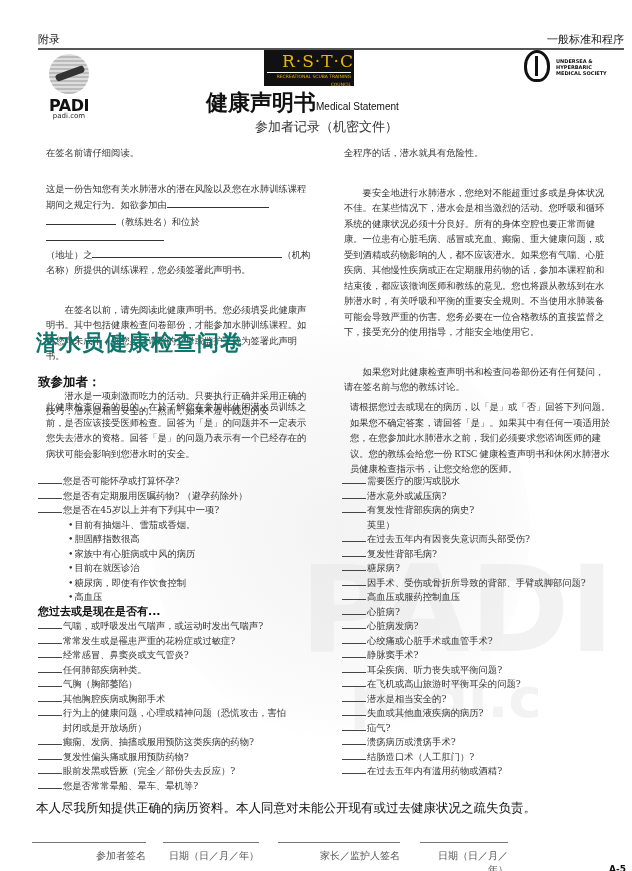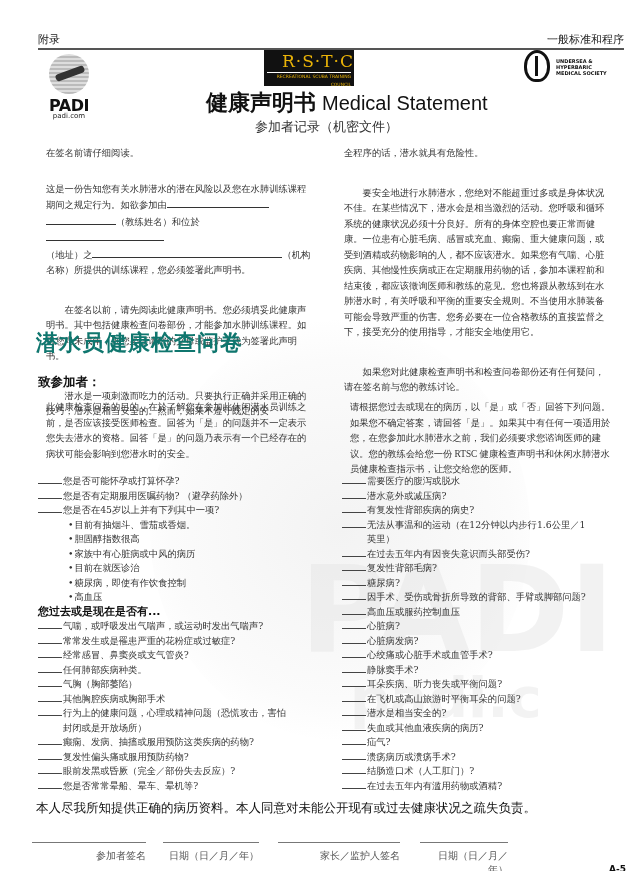--- a/index.html
+++ b/index.html
@@ -22,21 +22,21 @@
   .rstc { position:absolute; left:264px; top:50px; width:90px; height:36px; background:#111; color:#eab308; text-align:right; }
   .rstc .big { font-family:"DejaVu Serif", serif; font-size:17px; line-height:22px; letter-spacing:1px; }
   .rstc .small { font-family:"DejaVu Sans", sans-serif; font-size:4.5px; line-height:8px; border-top:1px solid #fff; margin:0 3px; }
 
   .uhms { position:absolute; left:524px; top:50px; width:100px; height:36px; }
   .uhms-mark { position:absolute; left:0; top:0; width:26px; height:32px; border:3px solid #111; border-radius:50% 50% 45% 45%; box-sizing:border-box; }
   .uhms-mark::after { content:""; position:absolute; left:8px; top:3px; width:3px; height:20px; background:#111; }
   .uhms-text { position:absolute; left:32px; top:8px; font-family:"DejaVu Sans", sans-serif; font-weight:bold; font-size:5px; line-height:6px; color:#111; }
 
   .title { position:absolute; left:206px; top:88px; font-family:"DejaVu Sans", sans-serif; font-weight:bold; font-size:22px; color:#111; }
-  .title-en { font-family:"Liberation Sans", sans-serif; font-weight:normal; font-size:20px; margin-left:6px; }
+  .title-en { font-family:"Liberation Sans", sans-serif; font-weight:normal; font-size:10px; }
   .subtitle { position:absolute; left:255px; top:118px; font-size:13px; color:#333; }
 
   .col { position:absolute; font-size:9.3px; line-height:15.5px; color:#333; }
   .col p { margin:8px;font-family:Liberation Serif, serif; }
   .indent { text-indent:2em; }
   .gap { height:8px; }
 
   .blank { display:inline-block; border-bottom:1px solid #333; vertical-align:baseline; height:10px; }
 
   .q-title { position:absolute; left:36px; top:328px; font-family:"DejaVu Sans", sans-serif; font-weight:bold; font-size:22px; color:#0f766e; letter-spacing:1px; }
@@ -149,21 +149,20 @@
     <div class="qitem"><span class="ln"></span><span>癫痫、发病、抽搐或服用预防这类疾病的药物?</span></div>
     <div class="qitem"><span class="ln"></span><span>复发性偏头痛或服用预防药物?</span></div>
     <div class="qitem"><span class="ln"></span><span>眼前发黑或昏厥（完全／部份失去反应）?</span></div>
     <div class="qitem"><span class="ln"></span><span>您是否常常晕船、晕车、晕机等?</span></div>
   </div>
 
   <div class="qlist" style="left:342px; top:474px; width:290px;">
     <div class="qitem"><span class="ln"></span><span>需要医疗的腹泻或脱水</span></div>
     <div class="qitem"><span class="ln"></span><span>潜水意外或减压病?</span></div>
     <div class="qitem"><span class="ln"></span><span>有复发性背部疾病的病史?</span></div>
-    <div class="qitem"><span class="ln"></span><span>无法从事温和的运动（在12分钟以内步行1.6公里／1</span></div>
     <div class="qcont">英里）</div>
     <div class="qitem"><span class="ln"></span><span>在过去五年内有因丧失意识而头部受伤?</span></div>
     <div class="qitem"><span class="ln"></span><span>复发性背部毛病?</span></div>
     <div class="qitem"><span class="ln"></span><span>糖尿病?</span></div>
     <div class="qitem"><span class="ln"></span><span>因手术、受伤或骨折所导致的背部、手臂或脚部问题?</span></div>
     <div class="qitem"><span class="ln"></span><span>高血压或服药控制血压</span></div>
     <div class="qitem"><span class="ln"></span><span>心脏病?</span></div>
     <div class="qitem"><span class="ln"></span><span>心脏病发病?</span></div>
     <div class="qitem"><span class="ln"></span><span>心绞痛或心脏手术或血管手术?</span></div>
     <div class="qitem"><span class="ln"></span><span>静脉窦手术?</span></div>

